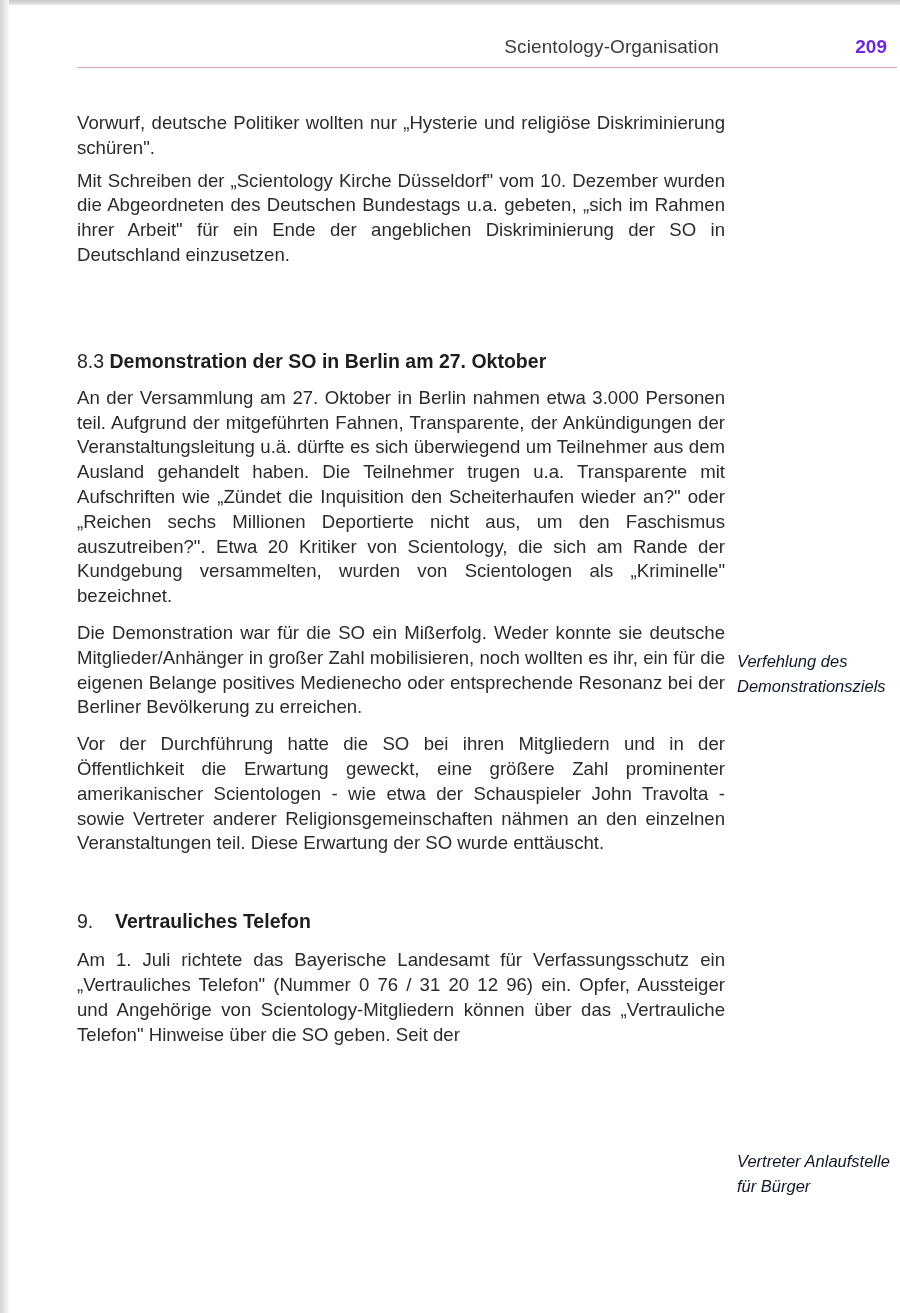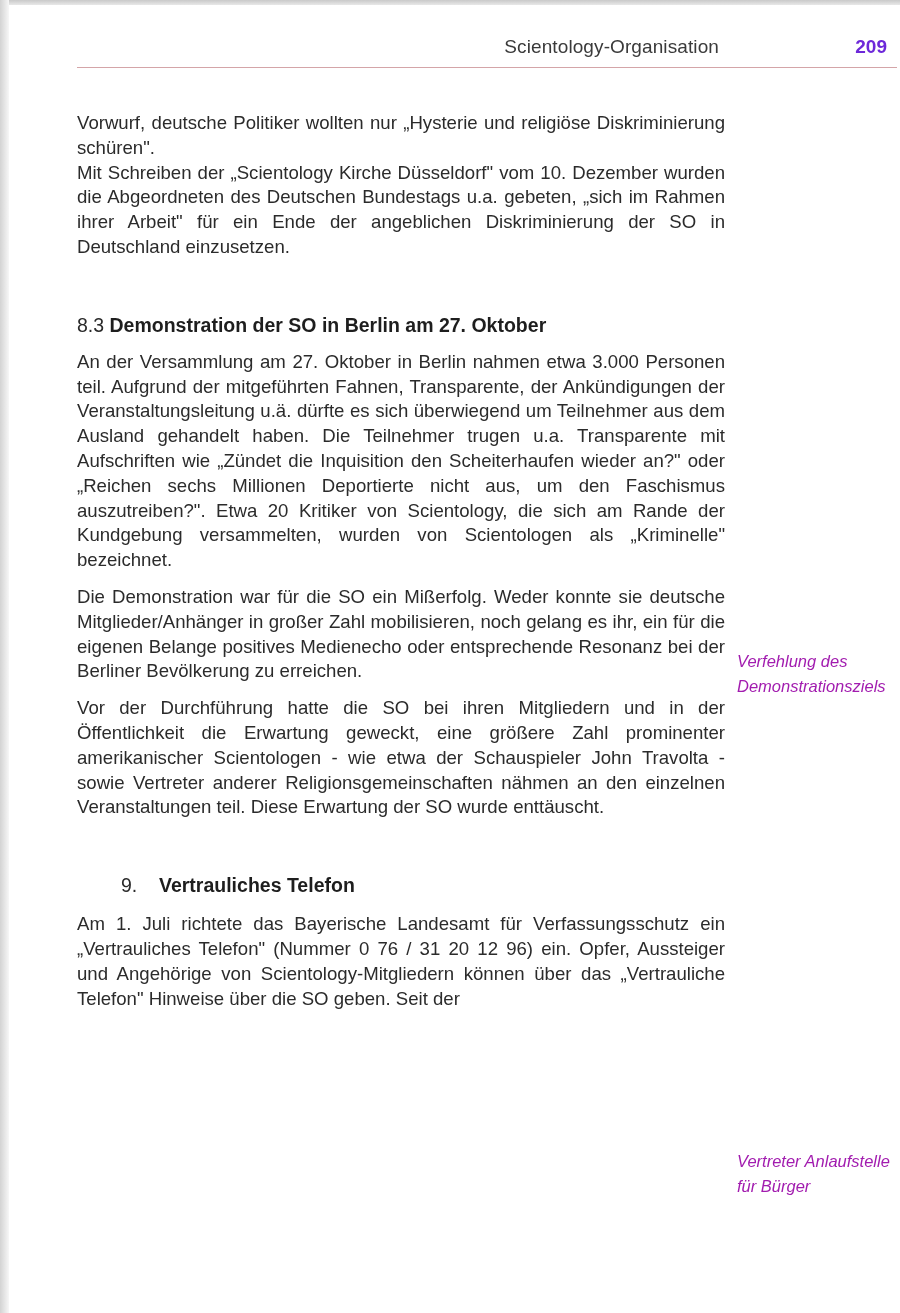--- a/index.html
+++ b/index.html
@@ -81,50 +81,50 @@
     }
     .section-heading .title {
       font-weight: bold;
     }
     .marginal {
       position: absolute;
       left: 737px;
       font-style: italic;
       font-size: 16.5px;
       line-height: 24.8px;
-      color: #a21caf;
+      color: #0f172a;
       width: 160px;
     }
   </style>
 </head>
 <body>
 
 <div class="scan-top"></div>
 <div class="scan-left"></div>
 
 <div class="running-head">
   <span class="running-title">Scientology-Organisation</span>
   <span class="page-number">209</span>
 </div>
 <div class="head-rule"></div>
 
 <div class="main">
-  <p class="body" style="margin-bottom:0;">Vorwurf, deutsche Politiker wollten nur „Hysterie und religiöse Diskriminierung schüren".</p>
+  <p class="body" style="margin-bottom:8px;">Vorwurf, deutsche Politiker wollten nur „Hysterie und religiöse Diskriminierung schüren".</p>
   <p class="body" style="margin-bottom:5px;">Mit Schreiben der „Scientology Kirche Düsseldorf" vom 10. Dezember wurden die Abgeordneten des Deutschen Bundestags u.a. gebeten, „sich im Rahmen ihrer Arbeit" für ein Ende der angeblichen Diskriminierung der SO in Deutschland einzusetzen.</p>
 
-  <h2 class="section-heading" style="margin-top:52px; margin-bottom:12px;">
+  <h2 class="section-heading" style="margin-top:80px; margin-bottom:12px;">
     <span class="num">8.3</span>
     <span class="title">Demonstration der SO in Berlin am 27. Oktober</span>
   </h2>
 
   <p class="body">An der Versammlung am 27. Oktober in Berlin nahmen etwa 3.000 Personen teil. Aufgrund der mitgeführten Fahnen, Transparente, der Ankündigungen der Veranstaltungsleitung u.ä. dürfte es sich überwiegend um Teilnehmer aus dem Ausland gehandelt haben. Die Teilnehmer trugen u.a. Transparente mit Aufschriften wie „Zündet die Inquisition den Scheiterhaufen wieder an?" oder „Reichen sechs Millionen Deportierte nicht aus, um den Faschismus auszutreiben?". Etwa 20 Kritiker von Scientology, die sich am Rande der Kundgebung versammelten, wurden von Scientologen als „Kriminelle" bezeichnet.</p>
-  <p class="body">Die Demonstration war für die SO ein Mißerfolg. Weder konnte sie deutsche Mitglieder/Anhänger in großer Zahl mobilisieren, noch gelang es ihr, ein für die eigenen Belange positives Medienecho oder entsprechende Resonanz bei der Berliner Bevölkerung zu erreichen.</p>
+  <p class="body">Die Demonstration war für die SO ein Mißerfolg. Weder konnte sie deutsche Mitglieder/Anhänger in großer Zahl mobilisieren, noch wollten es ihr, ein für die eigenen Belange positives Medienecho oder entsprechende Resonanz bei der Berliner Bevölkerung zu erreichen.</p>
   <p class="body" style="margin-bottom:8px;">Vor der Durchführung hatte die SO bei ihren Mitgliedern und in der Öffentlichkeit die Erwartung geweckt, eine größere Zahl prominenter amerikanischer Scientologen - wie etwa der Schauspieler John Travolta - sowie Vertreter anderer Religionsgemeinschaften nähmen an den einzelnen Veranstaltungen teil. Diese Erwartung der SO wurde enttäuscht.</p>
 
-  <h2 class="section-heading" style="margin-top:52px; margin-bottom:14px;margin-left:44px;">
+  <h2 class="section-heading" style="margin-top:52px; margin-bottom:14px;">
     <span class="num" style="display:inline-block; width:38px;">9.</span><span class="title">Vertrauliches Telefon</span>
   </h2>
 
   <p class="body">Am 1. Juli richtete das Bayerische Landesamt für Verfassungsschutz ein „Vertrauliches Telefon" (Nummer 0 76 / 31 20 12 96) ein. Opfer, Aussteiger und Angehörige von Scientology-Mitgliedern können über das „Vertrauliche Telefon" Hinweise über die SO geben. Seit der</p>
 </div>
 
 <div class="marginal" style="top:649px;">Verfehlung des Demonstrations­ziels</div>
 <div class="marginal" style="top:1149px;">Vertreter Anlauf­stelle für Bürger</div>
 
 </body></html>

